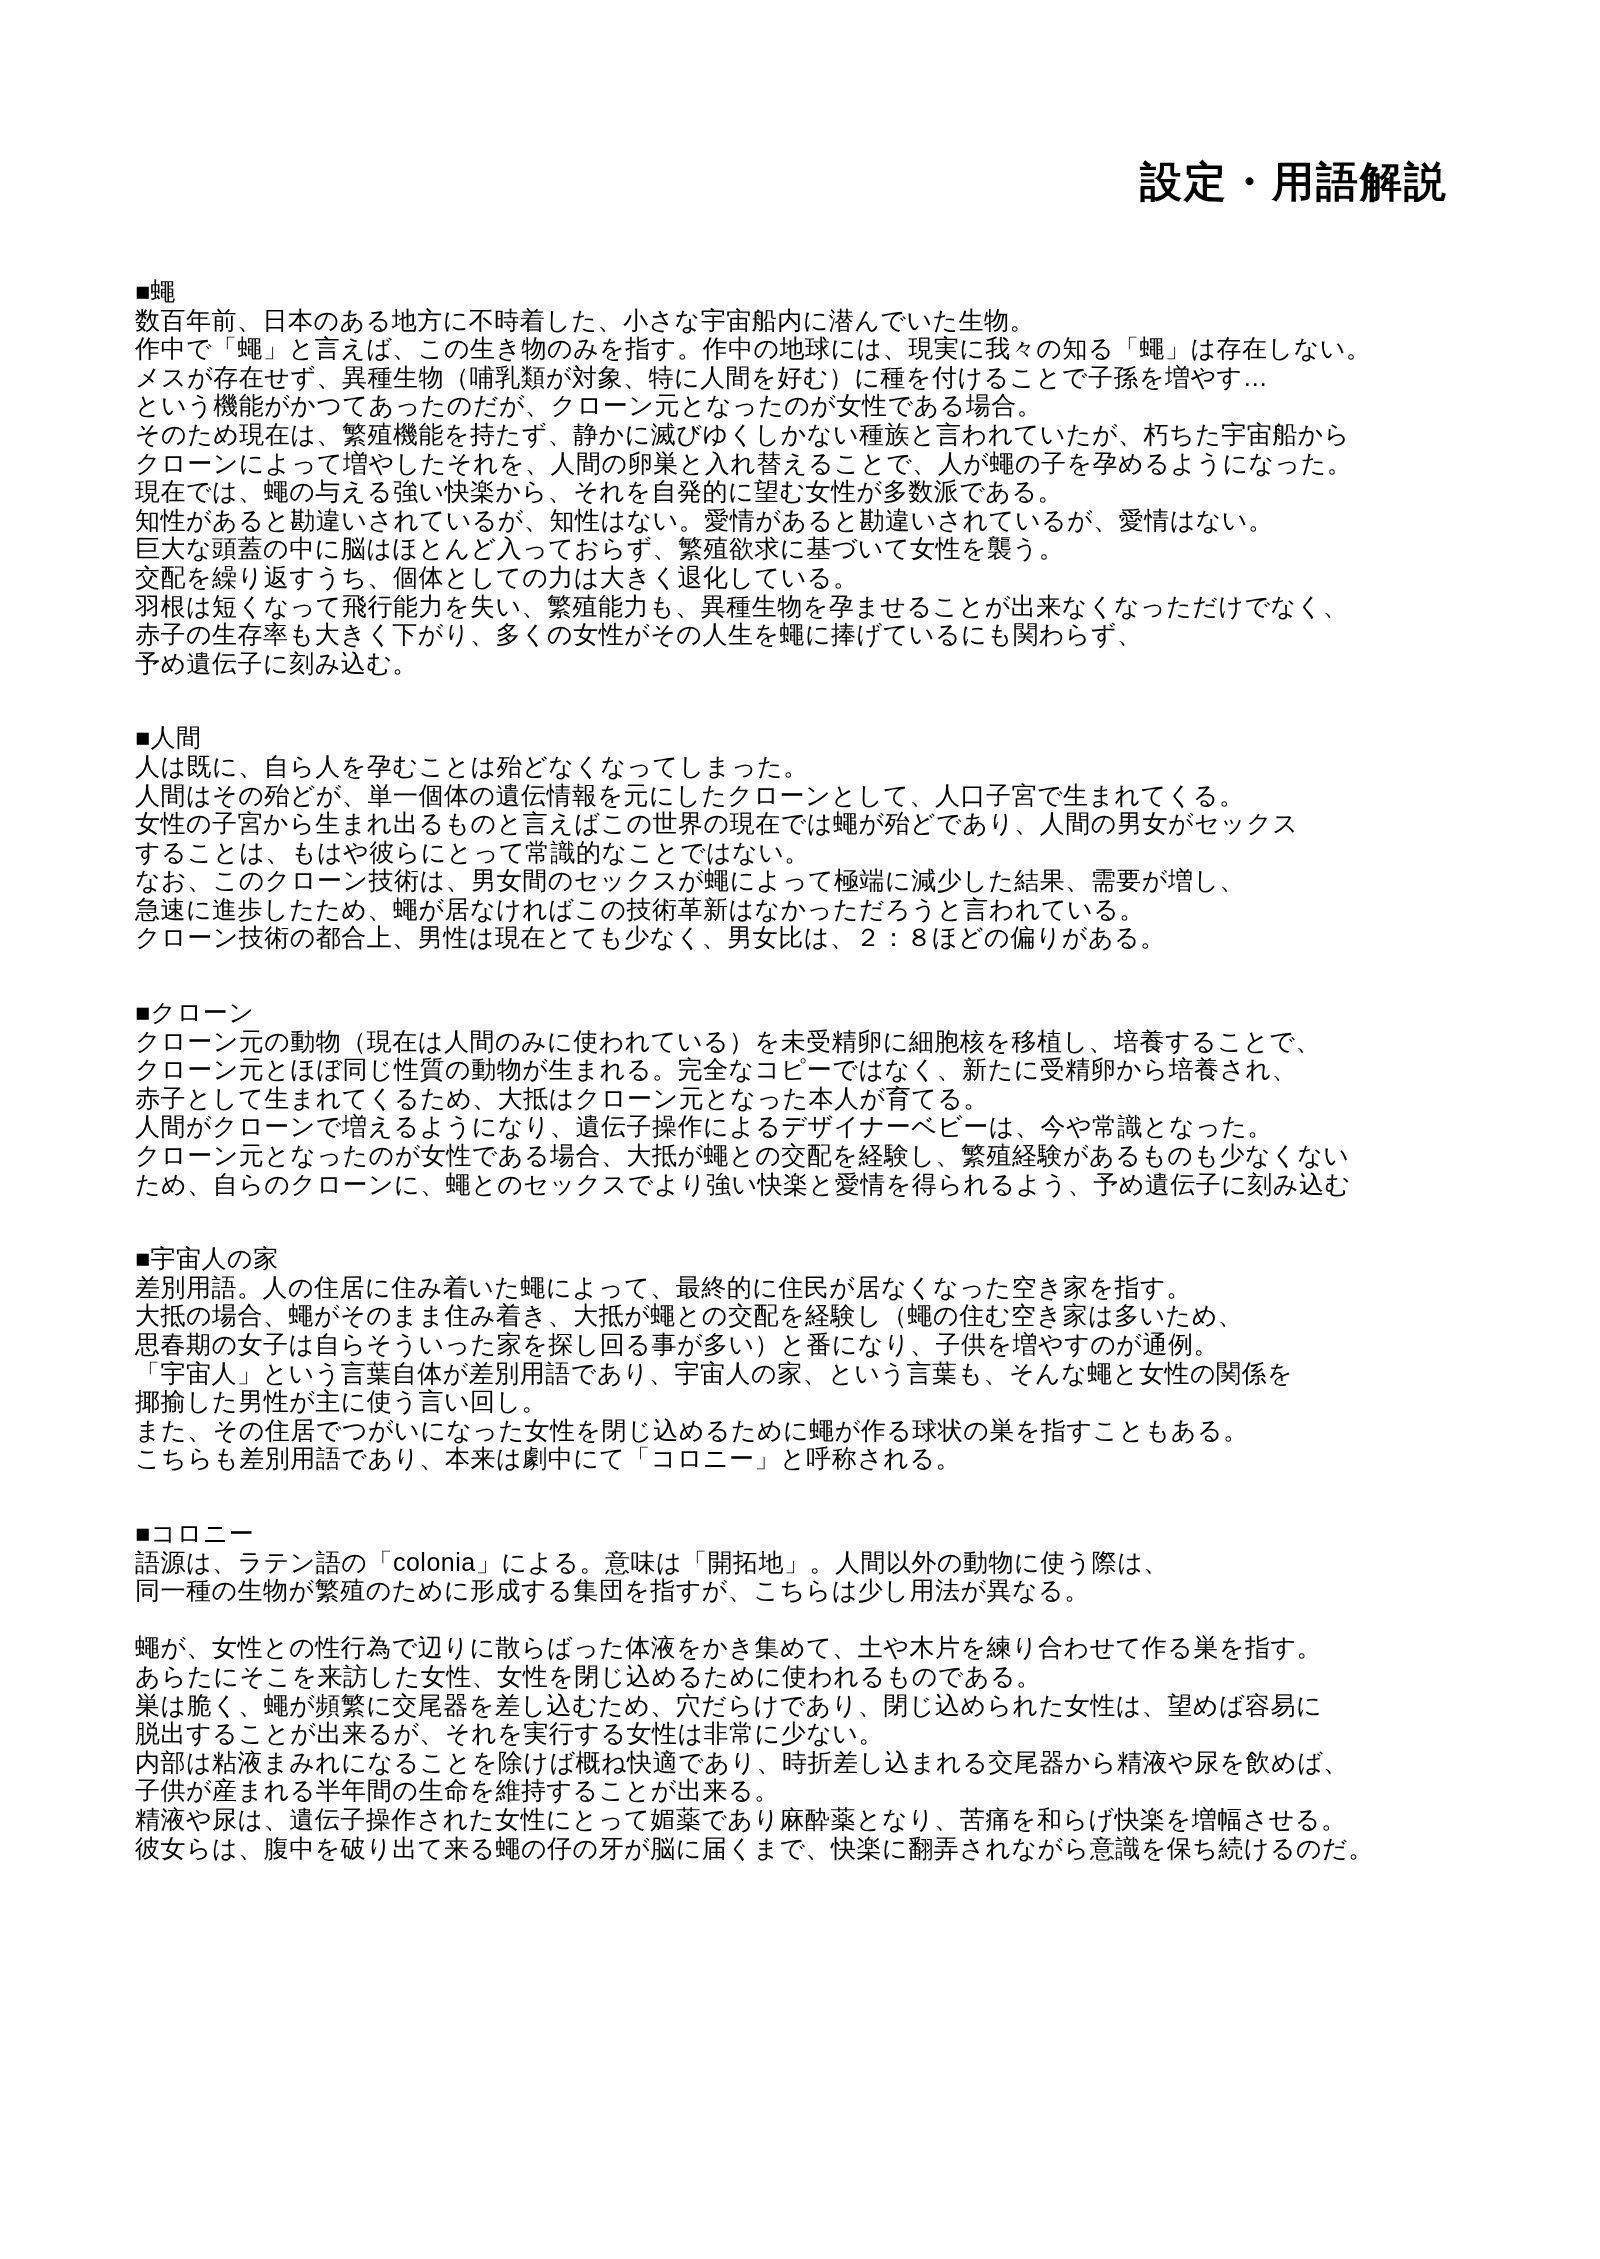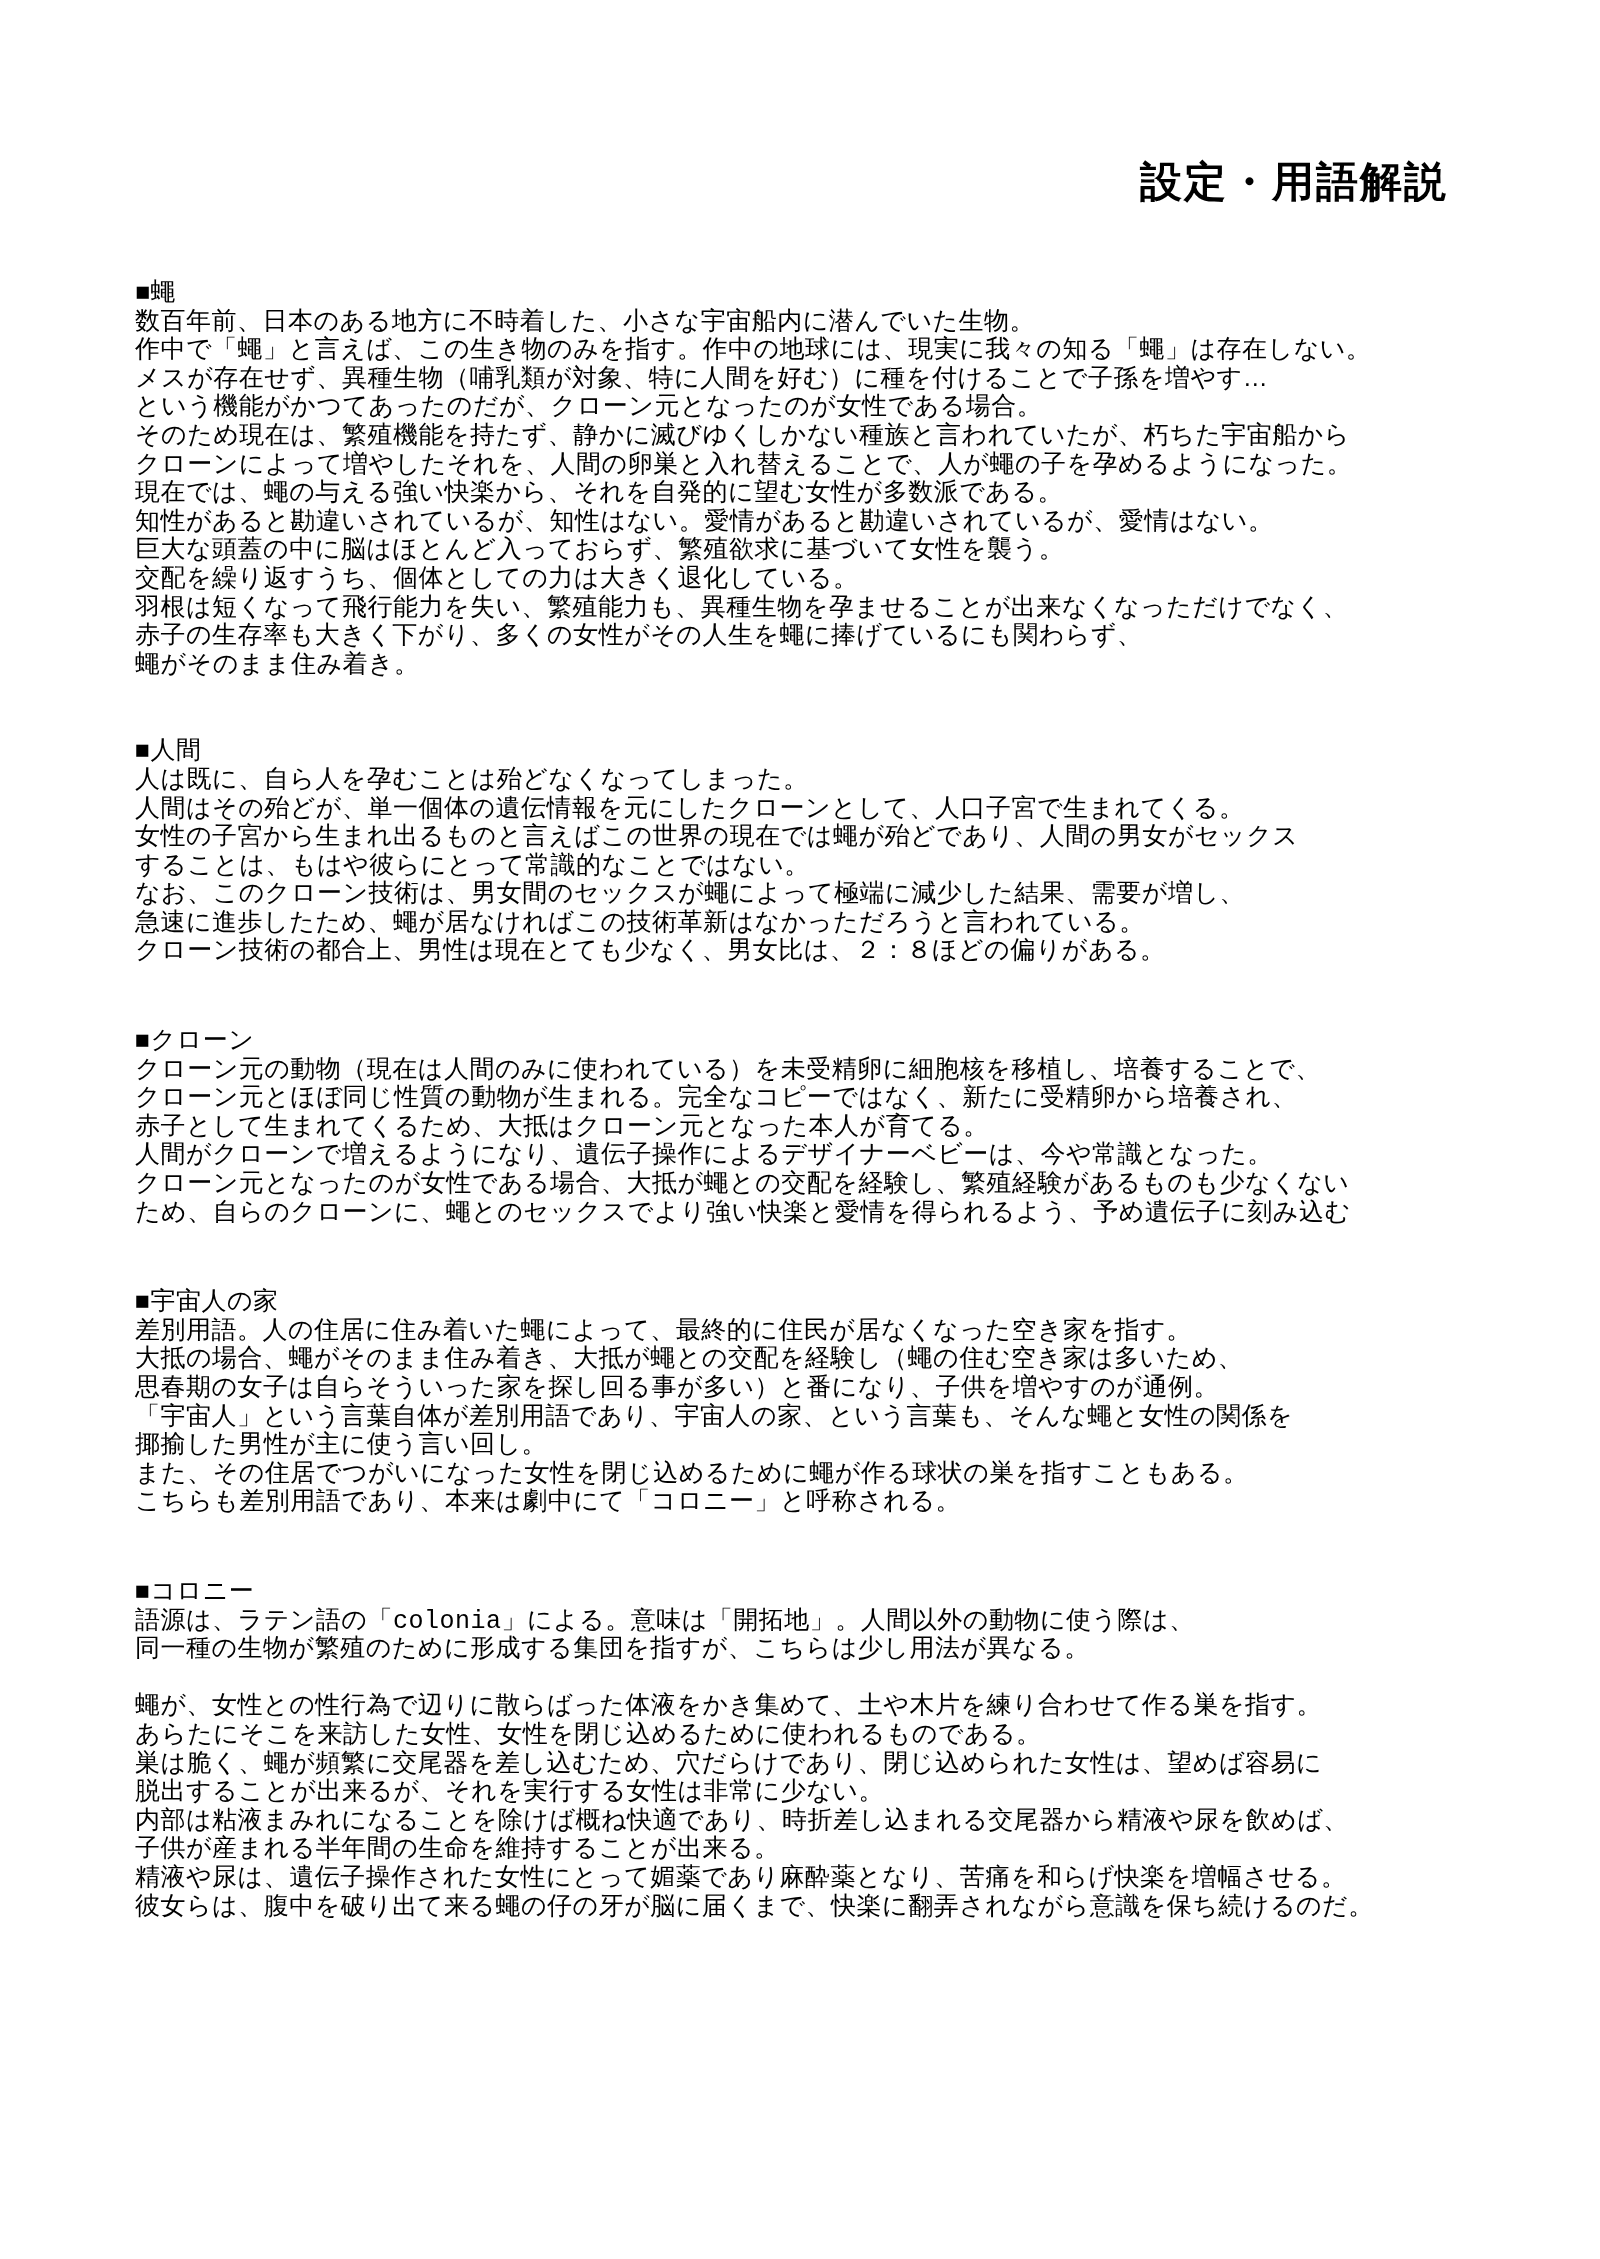--- a/index.html
+++ b/index.html
@@ -29,22 +29,21 @@
   .content {
     position: absolute;
     top: 277px;
     left: 135px;
     right: 40px;
     font-size: 25px;
     line-height: 28.6px;
     letter-spacing: 0.5px;
   }
   .section + .section {
-    margin-top: 61px;
-    font-family: Liberation Mono, monospace;
+    margin-top: 46px;
   }
   .section-heading,
   .line {
     white-space: nowrap;
     min-height: 28.6px;
     font-weight: 500;
   }
 </style>
 </head>
 <body>
@@ -59,21 +58,21 @@
         <div class="line">メスが存在せず、異種生物（哺乳類が対象、特に人間を好む）に種を付けることで子孫を増やす…</div>
         <div class="line">という機能がかつてあったのだが、クローン元となったのが女性である場合。</div>
         <div class="line">そのため現在は、繁殖機能を持たず、静かに滅びゆくしかない種族と言われていたが、朽ちた宇宙船から</div>
         <div class="line">クローンによって増やしたそれを、人間の卵巣と入れ替えることで、人が蠅の子を孕めるようになった。</div>
         <div class="line">現在では、蠅の与える強い快楽から、それを自発的に望む女性が多数派である。</div>
         <div class="line">知性があると勘違いされているが、知性はない。愛情があると勘違いされているが、愛情はない。</div>
         <div class="line">巨大な頭蓋の中に脳はほとんど入っておらず、繁殖欲求に基づいて女性を襲う。</div>
         <div class="line">交配を繰り返すうち、個体としての力は大きく退化している。</div>
         <div class="line">羽根は短くなって飛行能力を失い、繁殖能力も、異種生物を孕ませることが出来なくなっただけでなく、</div>
         <div class="line">赤子の生存率も大きく下がり、多くの女性がその人生を蠅に捧げているにも関わらず、</div>
-        <div class="line">蠅がそのまま住み着き。</div>
+        <div class="line">予め遺伝子に刻み込む。</div>
       </section>
       <section class="section">
         <div class="section-heading">■人間</div>
         <div class="line">人は既に、自ら人を孕むことは殆どなくなってしまった。</div>
         <div class="line">人間はその殆どが、単一個体の遺伝情報を元にしたクローンとして、人口子宮で生まれてくる。</div>
         <div class="line">女性の子宮から生まれ出るものと言えばこの世界の現在では蠅が殆どであり、人間の男女がセックス</div>
         <div class="line">することは、もはや彼らにとって常識的なことではない。</div>
         <div class="line">なお、このクローン技術は、男女間のセックスが蠅によって極端に減少した結果、需要が増し、</div>
         <div class="line">急速に進歩したため、蠅が居なければこの技術革新はなかっただろうと言われている。</div>
         <div class="line">クローン技術の都合上、男性は現在とても少なく、男女比は、２：８ほどの偏りがある。</div>

